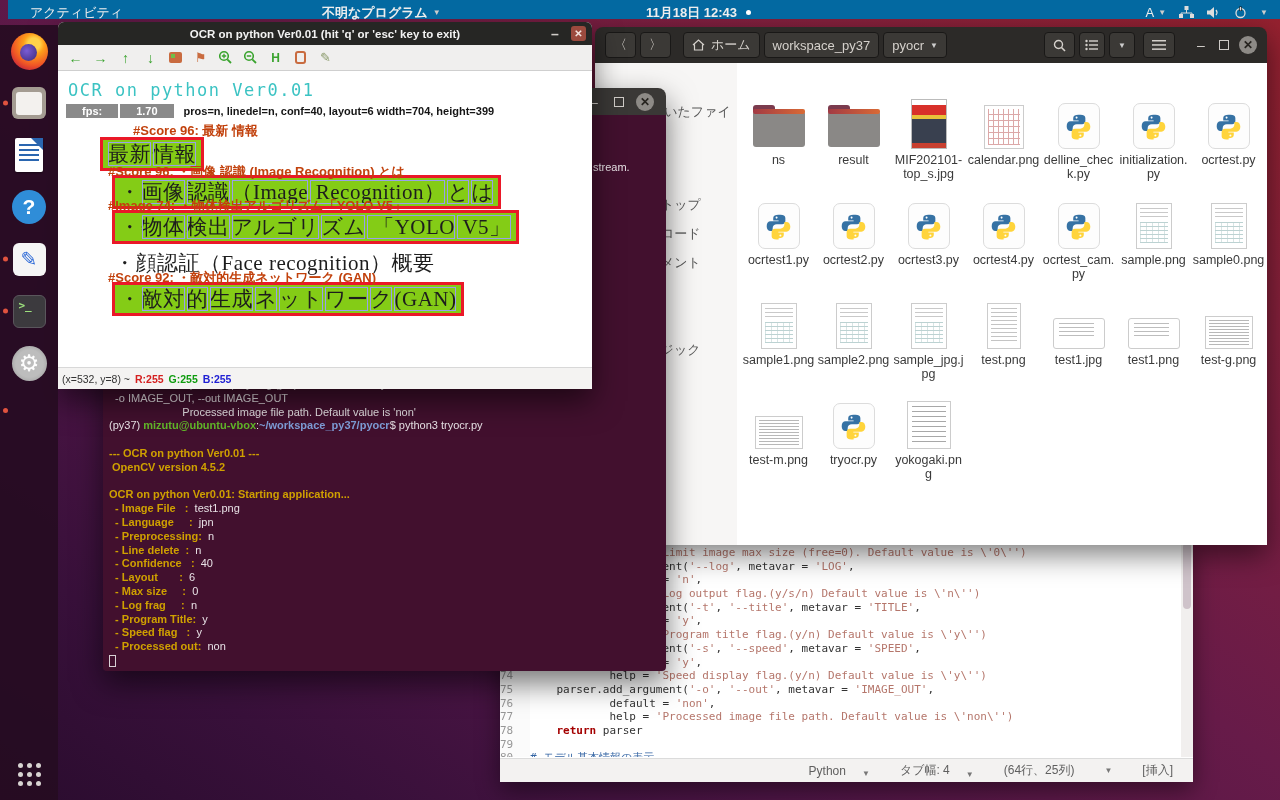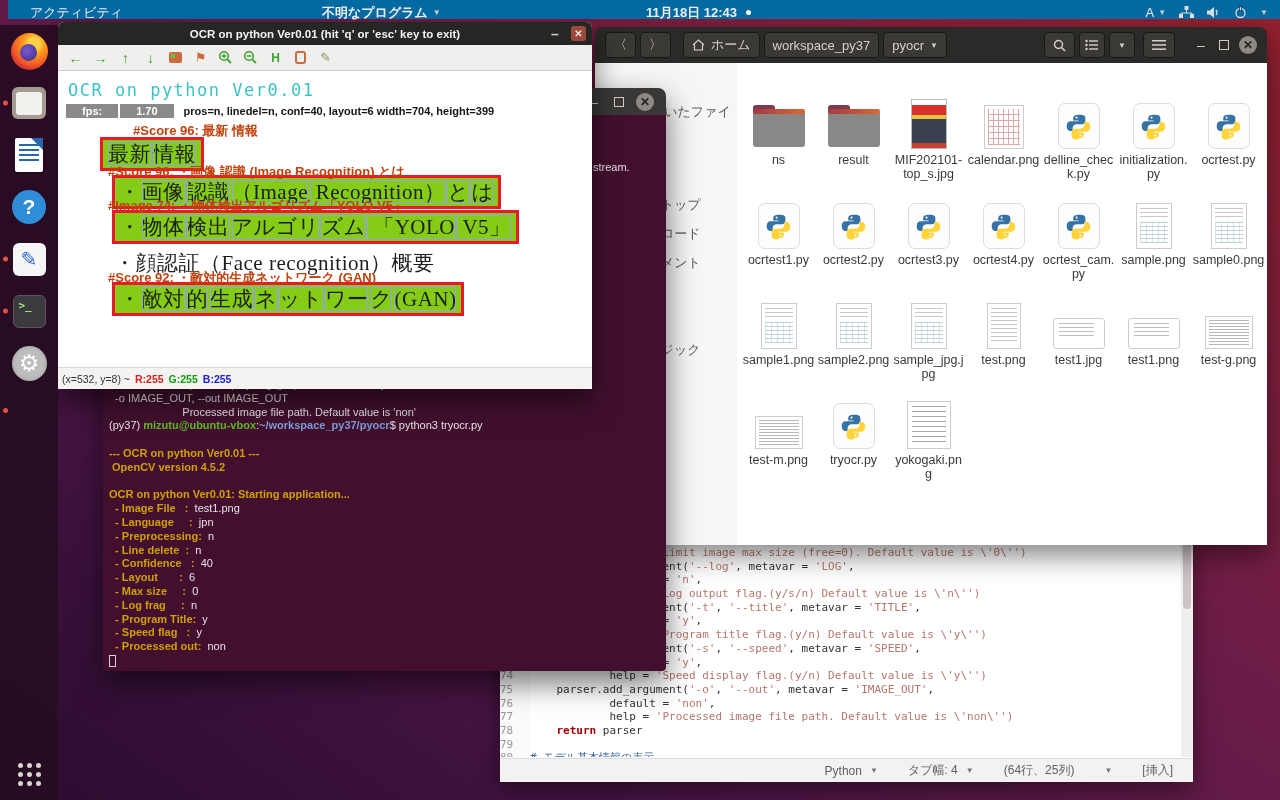--- a/index.html
+++ b/index.html
@@ -97,21 +97,21 @@
 .ed-row{display:flex;height:13.7px;line-height:13.7px}
 .ed-ln{width:30px;flex:none;text-align:left;padding-right:9px;color:#979797;background:#fbfbfb}
 .ed-src{white-space:pre}
 .c-p{color:#333}
 .c-s{color:#b5766b}
 .c-k{color:#a40000;font-weight:bold}
 .c-c{color:#3465a4}
 .ed-scroll{position:absolute;top:0;right:0;width:12px;height:216px;background:#f1efee}
 .ed-scroll i{position:absolute;top:2px;left:2px;right:2px;height:66px;background:#cfc3ca;border-radius:4px}
 .ed-status{position:absolute;left:0;right:0;bottom:0;height:24px;background:#f3f2f1;border-top:1px solid #dbdbdb;display:flex;align-items:center;justify-content:flex-end;gap:30px;padding-right:20px;font-size:12px;color:#5f5f5f}
-.ed-status .st{display:flex;align-items:center;gap:8px;cursor:pointer}
+.ed-status .st{display:flex;align-items:flex-end;gap:16px;cursor:pointer}
 
 
 .win-ocr{position:absolute;left:58px;top:22px;width:534px;height:367px;z-index:40;border-radius:6px 6px 0 0;box-shadow:0 12px 30px rgba(0,0,0,.55);overflow:hidden;background:#fff}
 .ocr-titlebar{height:23px;background:#262624;color:#f2f2f2;font-size:11.5px;font-weight:bold;display:flex;align-items:center;justify-content:center;position:relative}
 .ocr-winbtns{position:absolute;right:6px;top:0;height:23px;display:flex;align-items:center;gap:8px}
 .ocr-close{width:15px;height:15px;border-radius:3px;background:#9c4a3e;color:#f3e3df;font-size:10px;font-weight:bold;display:flex;align-items:center;justify-content:center}
 .ocr-toolbar{height:26px;background:#f0efee;border-bottom:1px solid #cfcfcf;display:flex;align-items:center;gap:8px;padding-left:9px}
 .tb-ic{width:17px;height:17px;display:flex;align-items:center;justify-content:center;cursor:pointer}
 .tb-ar{color:#3aa32e;font-weight:bold;font-size:14px;line-height:14px}
 .tb-h{color:#3aa32e;font-weight:bold;font-size:12px}

